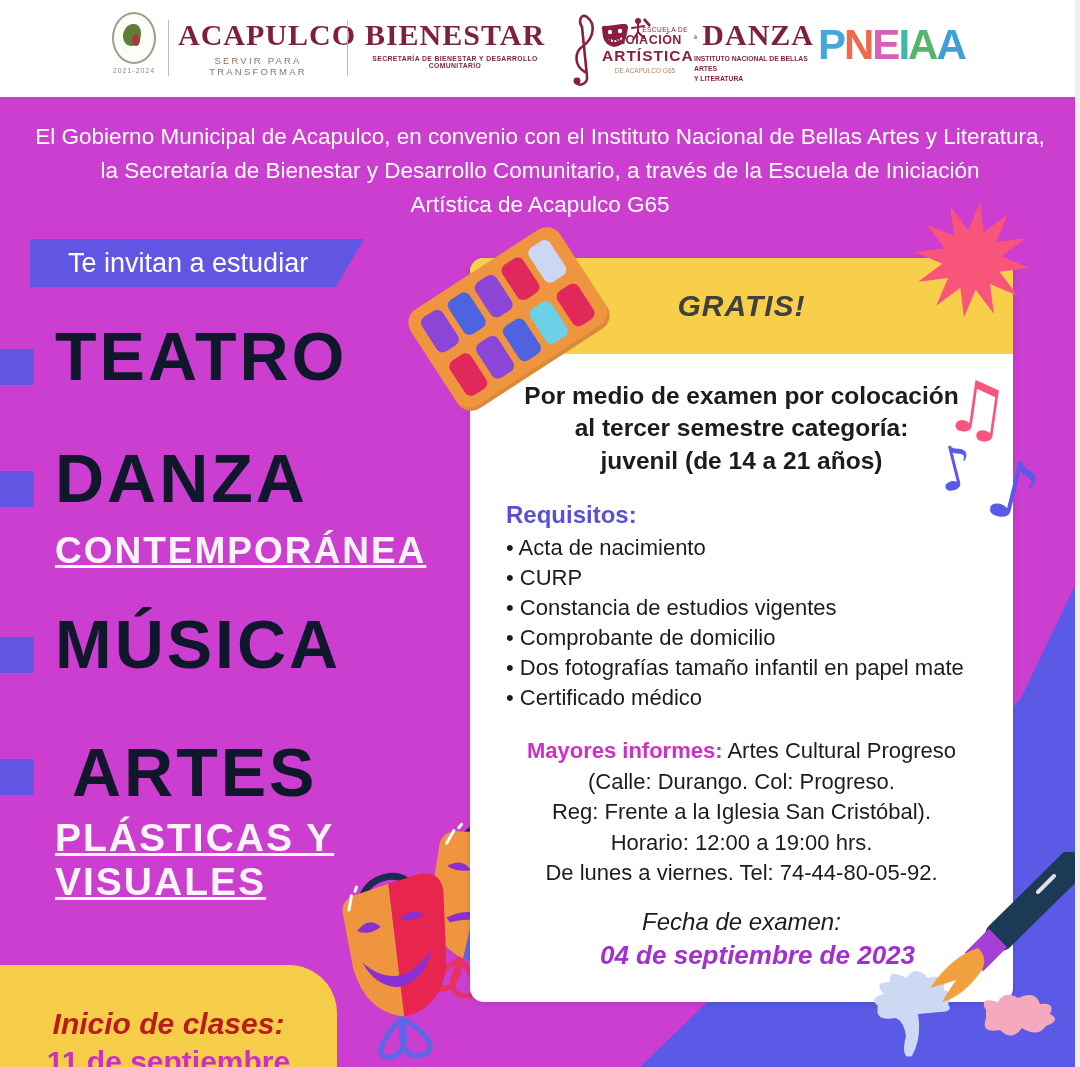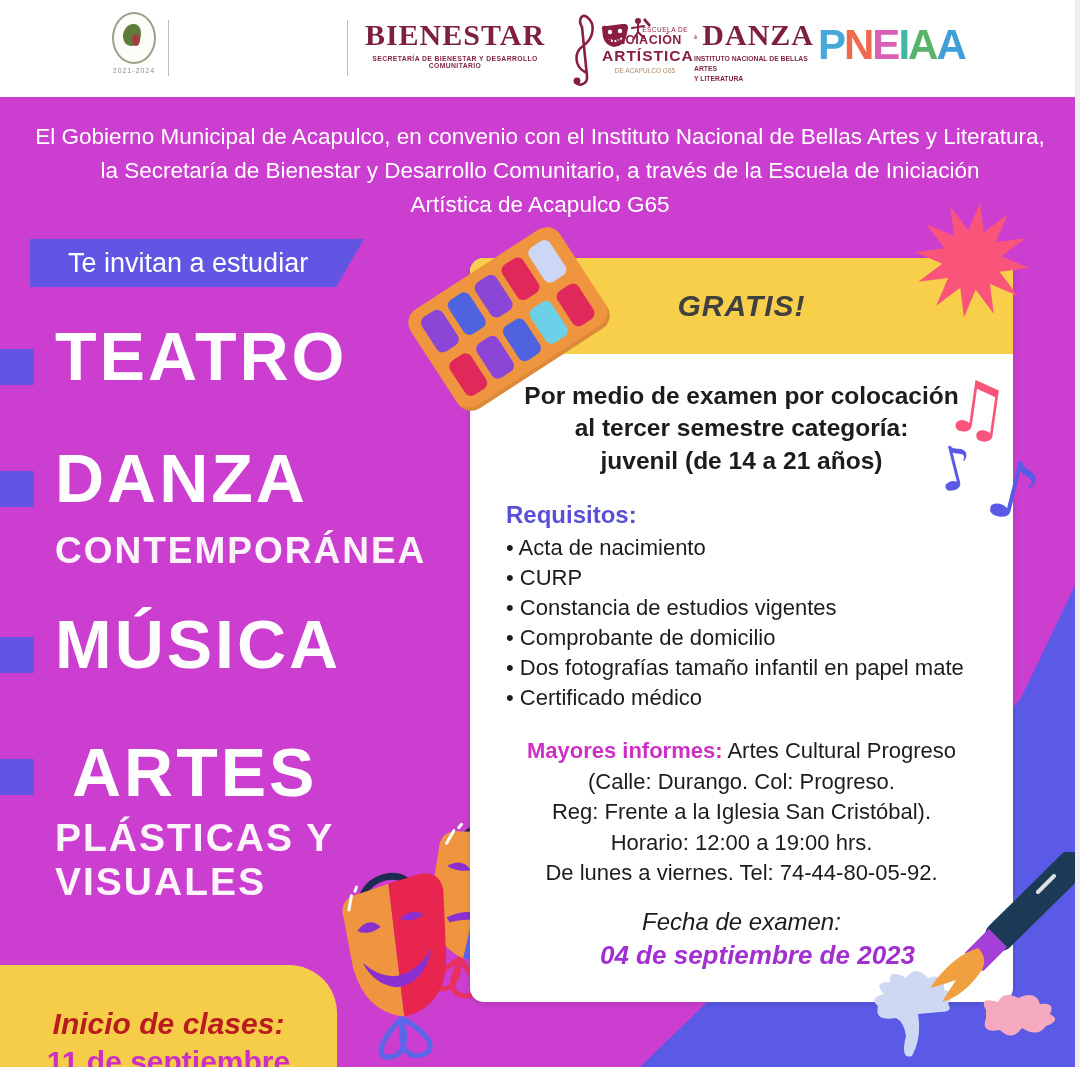--- a/index.html
+++ b/index.html
@@ -41,22 +41,22 @@
   .intro{position:absolute;left:0;top:120px;width:1080px;text-align:center;color:#ffffff;
     font-size:22.5px;line-height:1.5;z-index:1;}
 
   
   .banner{position:absolute;left:30px;top:239px;width:334px;height:48px;background:#6156e3;
     clip-path:polygon(0 0,100% 0,calc(100% - 28px) 100%,0 100%);z-index:1;}
   .banner span{display:block;color:#fff;font-size:27px;line-height:48px;padding-left:38px;}
 
   
   .word{position:absolute;left:55px;font-weight:700;z-index:1;white-space:nowrap;}
-  .big{font-size:68px;color:#ffffff;letter-spacing:3px;line-height:1;}
-  .subword{color:#fdf4fb;letter-spacing:2px;line-height:1;}
+  .big{font-size:68px;color:#0f172a;letter-spacing:3px;line-height:1;}
+  .subword{color:#fdf4fb;letter-spacing:2px;line-height:1;text-decoration:underline;}
   .w-teatro{top:322px;}
   .w-danza{top:444px;}
   .w-contemp{top:532px;font-size:37px;}
   .w-musica{top:610px;}
   .w-artes{top:738px;left:72px;}
   .w-plast{top:818px;font-size:39px;}
   .w-visual{top:862px;font-size:39px;}
   .sq{position:absolute;left:0;width:34px;height:36px;background:#6156e3;z-index:1;}
   .sq1{top:349px}.sq2{top:471px}.sq3{top:637px}.sq4{top:759px}
 
@@ -106,20 +106,24 @@
 
   <div class="blue-tri"></div>
   <div class="right-strip"></div>
 
   <div class="hdr">
     <div class="seal">
       <div class="seal-oval"></div>
       <div class="seal-years">2021-2024</div>
     </div>
     <div class="vdiv" style="left:168px"></div>
+    <div class="logoblk acapulco">
+      <div class="logo-title">ACAPULCO</div>
+      <div class="logo-sub">SERVIR PARA TRANSFORMAR</div>
+    </div>
     <div class="vdiv" style="left:347px"></div>
     <div class="logoblk bienestar">
       <div class="logo-title">BIENESTAR</div>
       <div class="logo-sub2">SECRETARÍA DE BIENESTAR Y DESARROLLO COMUNITARIO</div>
     </div>
     <div class="eia">
       <svg width="34" height="80" viewBox="0 0 34 80">
         <path d="M17,62 C6,56 6,42 15,36 C26,28 28,14 19,7 C13,3 10,11 14,17 L19,66 C20,74 10,78 7,71" stroke="#8a1e41" stroke-width="2.6" fill="none" stroke-linecap="round"></path>
         <circle cx="9" cy="71" r="3.4" fill="#8a1e41"></circle>
       </svg>

